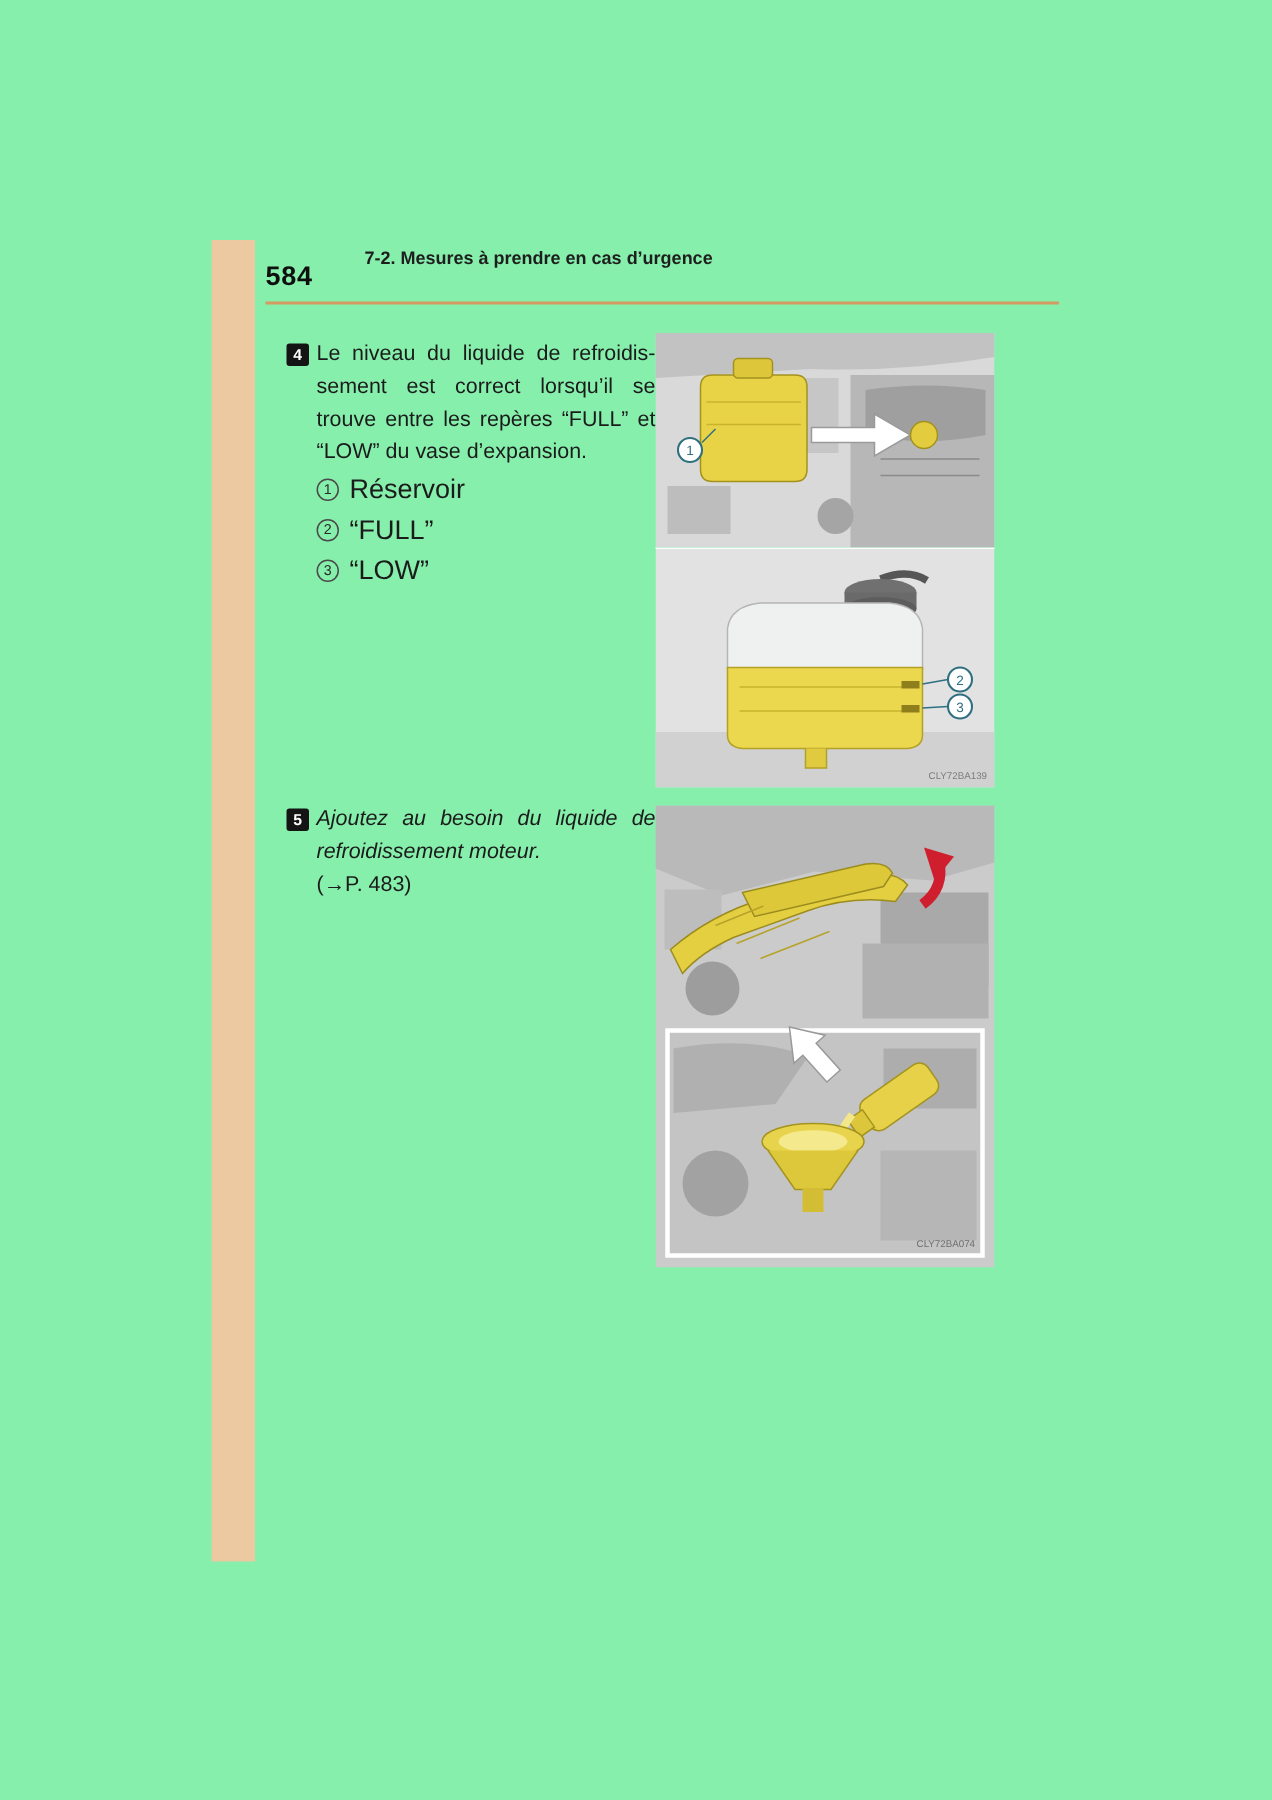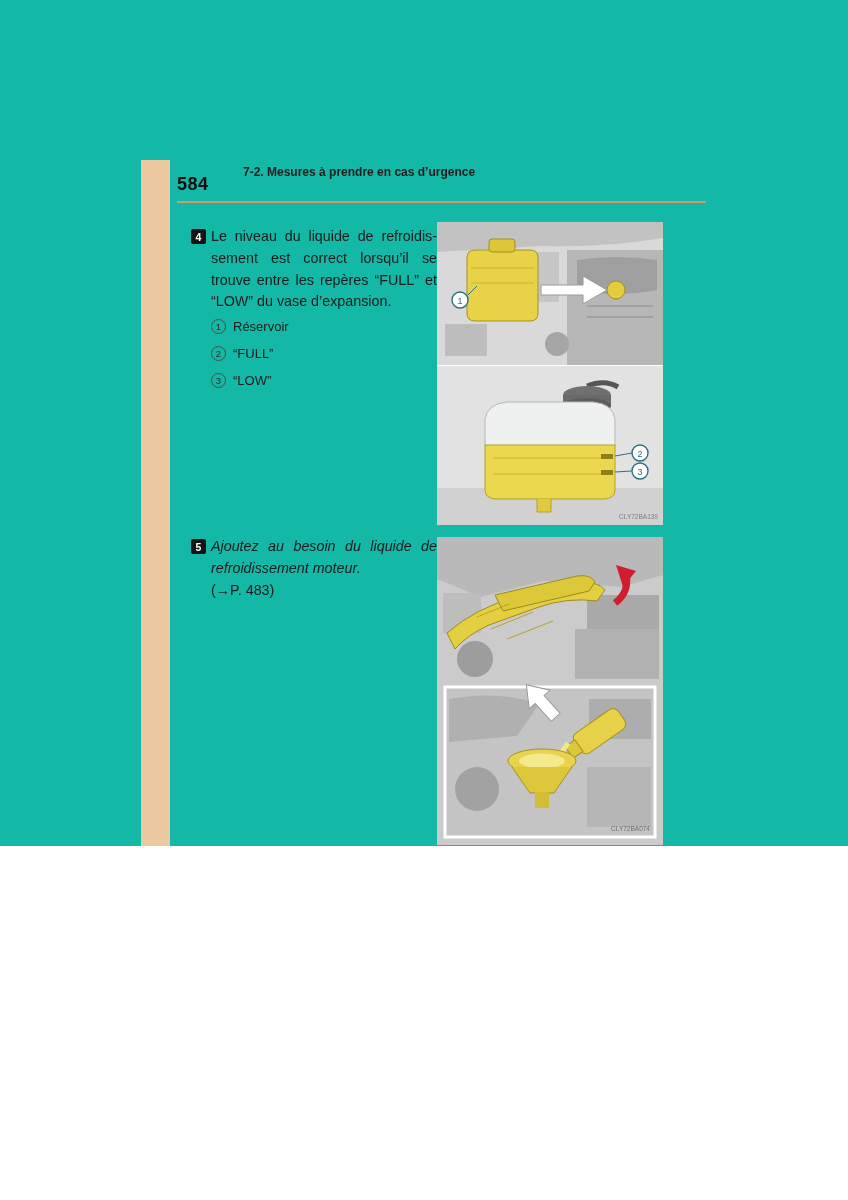--- a/index.html
+++ b/index.html
@@ -1,18 +1,18 @@
 <!DOCTYPE html>
 <html><head>
 <meta charset="utf-8">
 <style>
   * { margin:0; padding:0; box-sizing:border-box; }
   html,body { background:#ffffff; }
   .page {
-    position:relative; width:848px; height:846px; background:#14b8a6;
+    position:relative; width:848px; height:1200px; background:#86efac;
     font-family:"Liberation Sans", sans-serif; color:#1b1b1b; overflow:hidden;
     margin:0 auto;
   }
   .accent-bar { position:absolute; left:141px; top:160px; width:29px; height:881px; background:#ecc9a1; }
   .page-number { position:absolute; left:177px; top:174px; font-size:18px; font-weight:bold; color:#0f0f0f; letter-spacing:0.5px; }
   .chapter-header { position:absolute; left:243px; top:165px; font-size:12px; font-weight:bold; color:#1e1e1e; }
   .header-rule { position:absolute; left:177px; top:201px; width:529px; height:2px; background:#d59a62; }
 
   .step-marker {
     position:absolute; width:15px; height:15px; background:#141414; color:#ffffff;
@@ -34,21 +34,21 @@
     text-align:justify; color:#1b1b1b;
   }
 
   .callout-list { position:absolute; left:211px; top:316px; }
   .callout-item { display:flex; align-items:center; height:20px; margin-bottom:7px; }
   .circle-num {
     width:15px; height:15px; border:1.3px solid #4a4a4a; border-radius:50%;
     display:inline-flex; align-items:center; justify-content:center;
     font-size:9.5px; color:#2a2a2a; flex:0 0 auto;
   }
-  .callout-label { margin-left:7px; font-size:13px; color:#1b1b1b; }
+  .callout-label { margin-left:7px; font-size:18px; color:#1b1b1b; }
 
   .figure { position:absolute; left:437px; width:226px; }
   .figure-1 { top:222px; }
   .figure-2 { top:537px; }
   .figure svg { display:block; }
   .fig-gap { height:1px; background:#ffffff; }
 </style>
 </head>
 <body>
 

